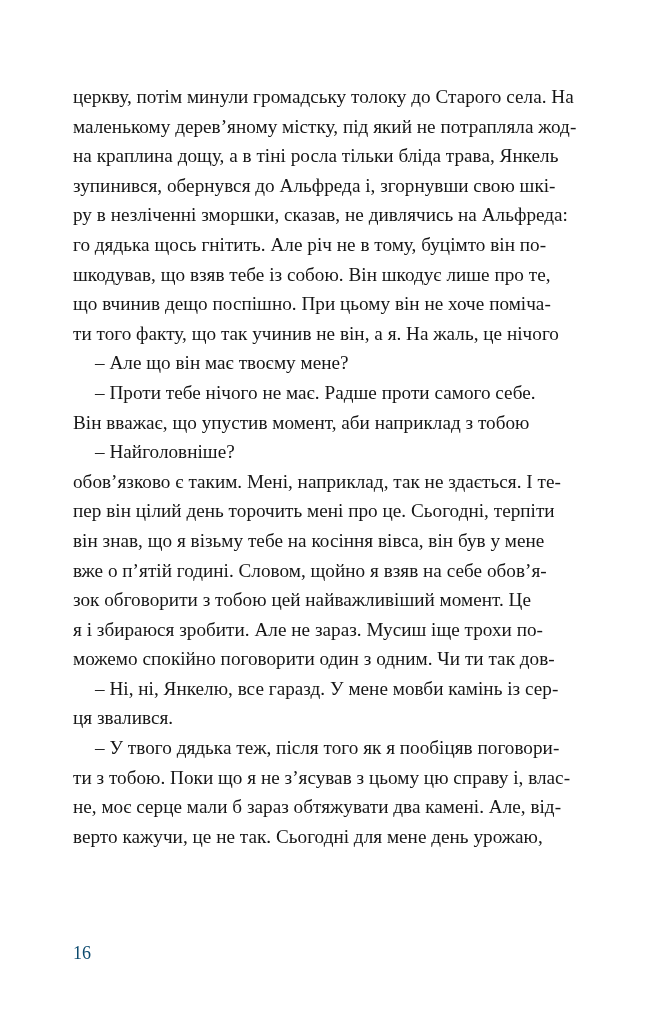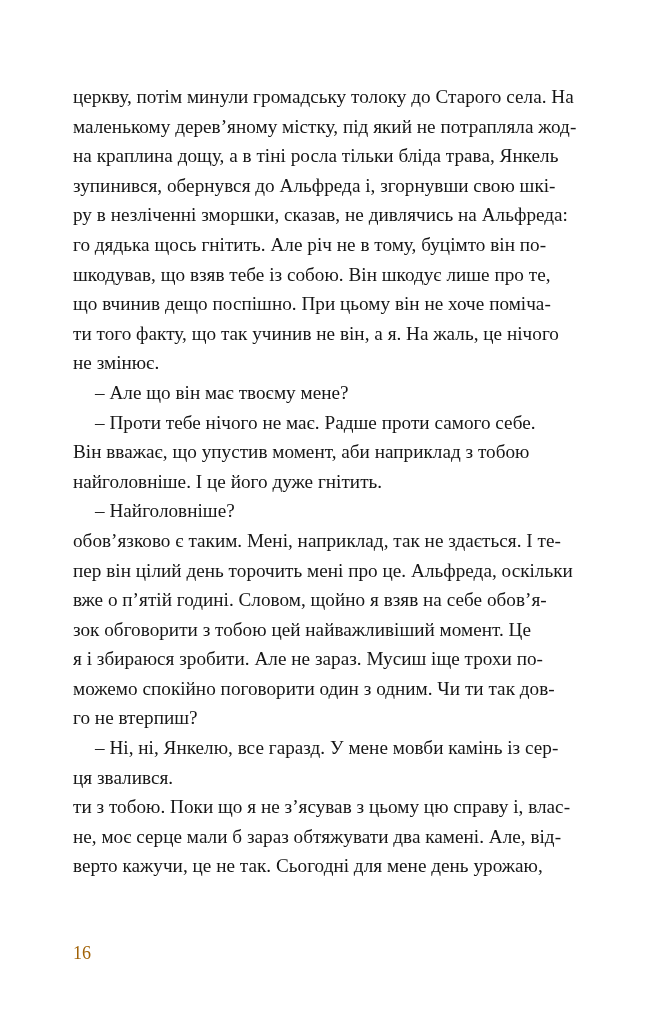--- a/index.html
+++ b/index.html
@@ -33,50 +33,49 @@
   .line.ind {
     text-indent: 0;
     padding-left: 22px;
   }
   .folio {
     position: absolute;
     left: 73px;
     top: 942px;
     font-size: 18px;
     line-height: 22px;
-    color: #a16207;
+    color: #0c4a6e;
   }
 </style>
 </head>
 <body>
 
 <div class="page">
   <div class="text-block" id="text-block">
       <div class="line">церкву, потім минули громадську толоку до Старого села. На</div>
       <div class="line">маленькому дерев’яному містку, під який не потрапляла жод-</div>
       <div class="line">на краплина дощу, а в тіні росла тільки бліда трава, Янкель</div>
       <div class="line">зупинився, обернувся до Альфреда і, згорнувши свою шкі-</div>
       <div class="line">ру в незліченні зморшки, сказав, не дивлячись на Альфреда:</div>
       <div class="line">го дядька щось гнітить. Але річ не в тому, буцімто він по-</div>
       <div class="line">шкодував, що взяв тебе із собою. Він шкодує лише про те,</div>
       <div class="line">що вчинив дещо поспішно. При цьому він не хоче поміча-</div>
       <div class="line">ти того факту, що так учинив не він, а я. На жаль, це нічого</div>
-      <div class="line">не змінює.</div>
       <div class="line ind">– Але що він має твоєму мене?</div>
       <div class="line ind">– Проти тебе нічого не має. Радше проти самого себе.</div>
       <div class="line">Він вважає, що упустив момент, аби наприклад з тобою</div>
-      <div class="line">найголовніше. І це його дуже гнітить.</div>
       <div class="line ind">– Найголовніше?</div>
       <div class="line">обов’язково є таким. Мені, наприклад, так не здається. І те-</div>
-      <div class="line">пер він цілий день торочить мені про це. Альфреда, оскільки</div>
+      <div class="line">пер він цілий день торочить мені про це. Сьогодні, терпіти</div>
+      <div class="line">він знав, що я візьму тебе на косіння вівса, він був у мене</div>
       <div class="line">вже о п’ятій годині. Словом, щойно я взяв на себе обов’я-</div>
       <div class="line">зок обговорити з тобою цей найважливіший момент. Це</div>
       <div class="line">я і збираюся зробити. Але не зараз. Мусиш іще трохи по-</div>
       <div class="line">можемо спокійно поговорити один з одним. Чи ти так дов-</div>
-      <div class="line">го не втерпиш?</div>
       <div class="line ind">– Ні, ні, Янкелю, все гаразд. У мене мовби камінь із сер-</div>
       <div class="line">ця звалився.</div>
+      <div class="line ind">– У твого дядька теж, після того як я пообіцяв поговори-</div>
       <div class="line">ти з тобою. Поки що я не з’ясував з цьому цю справу і, влас-</div>
       <div class="line">не, моє серце мали б зараз обтяжувати два камені. Але, від-</div>
       <div class="line">верто кажучи, це не так. Сьогодні для мене день урожаю,</div>
     </div>
   <div class="folio">16</div>
 </div>
 
 </body></html>

